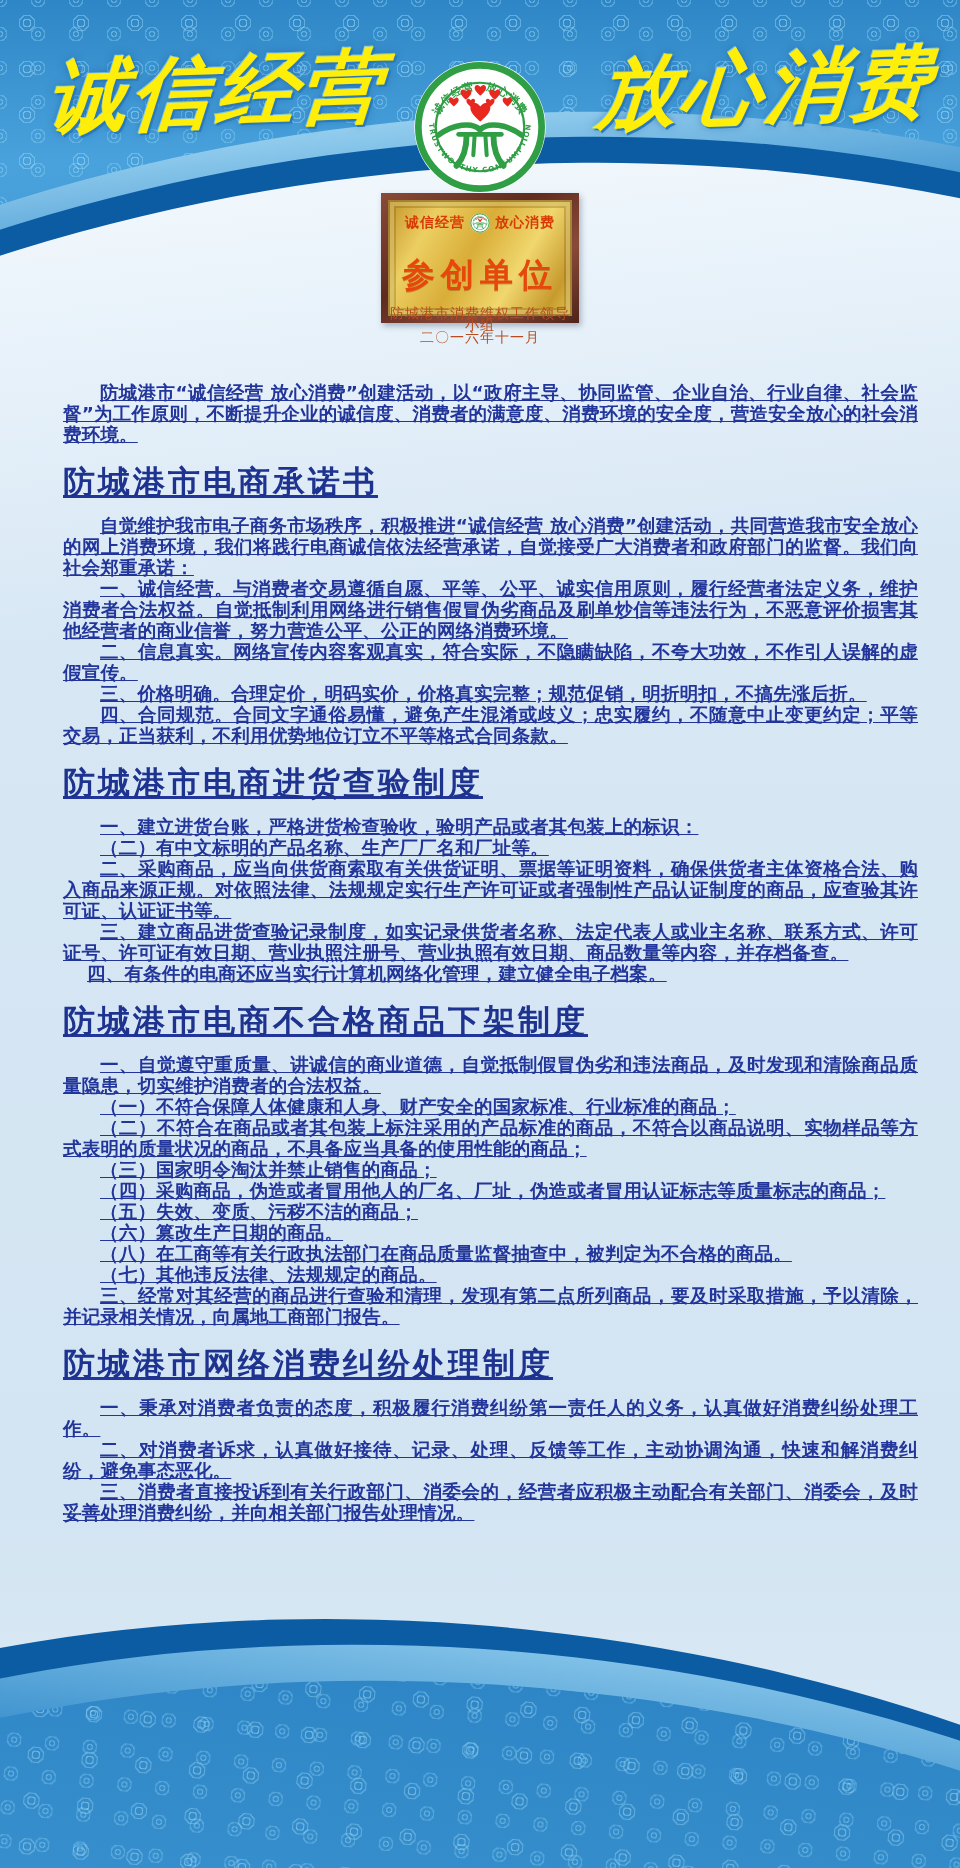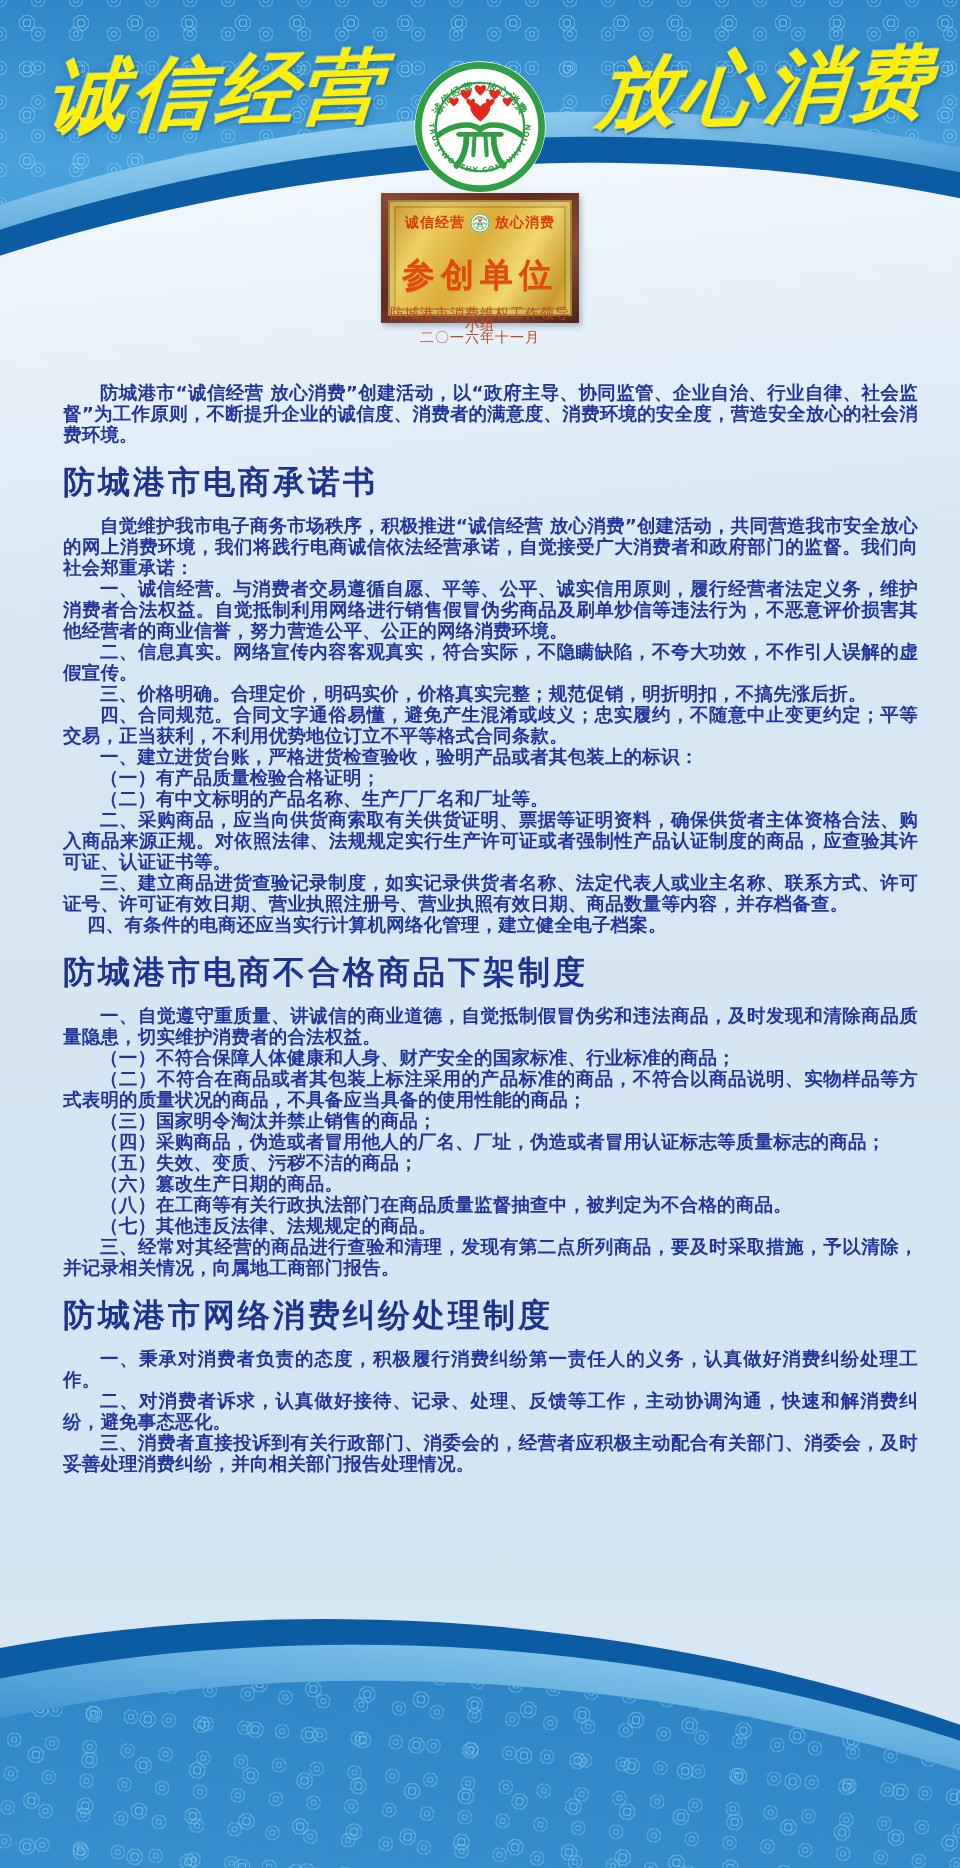--- a/index.html
+++ b/index.html
@@ -44,21 +44,21 @@
     position:absolute;inset:7px;
     background:linear-gradient(120deg,#c2922a 0%,#eccf62 22%,#d9ad38 45%,#f0d76e 68%,#c79a2e 88%,#e7c655 100%);
     box-shadow:inset 0 0 0 2px rgba(125,90,15,.55), inset 0 0 0 6px rgba(248,230,150,.4), inset 0 0 0 8px rgba(125,90,15,.3);
   }
   .plaque-top{display:flex;justify-content:center;align-items:center;gap:5px;margin-top:13px;color:#d93a05;font-weight:bold;font-size:14px;letter-spacing:1px;}
   .mini-logo{width:20px;height:20px;}
   .plaque-title{font-size:33px;font-weight:900;color:#e8470b;letter-spacing:6px;text-align:center;margin-top:20px;text-shadow:0 1px 0 rgba(120,60,0,.35);}
   .plaque-sub{font-size:14px;color:#b84c1e;text-align:center;letter-spacing:1px;line-height:12px;}
   .plaque-sub.first{margin-top:9px;}
   
-  .content{position:relative;z-index:2;padding:382px 42px 0 63px;color:#22359a;}
+  .content{position:relative;z-index:2;padding:382px 42px 0 63px;color:#22359a;text-decoration:underline;}
   .para{
     margin:0;font-size:18.5px;line-height:21px;font-weight:bold;
     text-align:justify;text-indent:2em;letter-spacing:0.2px;
   }
   .para.flush{text-indent:0;margin-left:24px;}
   .sec-title{
     margin:20px 0 16px 0;font-size:32px;line-height:34px;font-weight:bold;
     letter-spacing:3px;color:#1e338f;
   }
   
@@ -148,23 +148,23 @@
       <div class="paras">
           <p class="para">自觉维护我市电子商务市场秩序，积极推进“诚信经营 放心消费”创建活动，共同营造我市安全放心的网上消费环境，我们将践行电商诚信依法经营承诺，自觉接受广大消费者和政府部门的监督。我们向社会郑重承诺：</p>
           <p class="para">一、诚信经营。与消费者交易遵循自愿、平等、公平、诚实信用原则，履行经营者法定义务，维护消费者合法权益。自觉抵制利用网络进行销售假冒伪劣商品及刷单炒信等违法行为，不恶意评价损害其他经营者的商业信誉，努力营造公平、公正的网络消费环境。</p>
           <p class="para">二、信息真实。网络宣传内容客观真实，符合实际，不隐瞒缺陷，不夸大功效，不作引人误解的虚假宣传。</p>
           <p class="para">三、价格明确。合理定价，明码实价，价格真实完整；规范促销，明折明扣，不搞先涨后折。</p>
           <p class="para">四、合同规范。合同文字通俗易懂，避免产生混淆或歧义；忠实履约，不随意中止变更约定；平等交易，正当获利，不利用优势地位订立不平等格式合同条款。</p>
         </div>
     </section>
 
     <section class="sec">
+      <h2 class="sec-title">防城港市电商进货查验制度</h2>
       <div class="paras">
           <p class="para">一、建立进货台账，严格进货检查验收，验明产品或者其包装上的标识：</p>
-          <p class="para">（一）有产品质量检验合格证明；</p>
           <p class="para">（二）有中文标明的产品名称、生产厂厂名和厂址等。</p>
           <p class="para">二、采购商品，应当向供货商索取有关供货证明、票据等证明资料，确保供货者主体资格合法、购入商品来源正规。对依照法律、法规规定实行生产许可证或者强制性产品认证制度的商品，应查验其许可证、认证证书等。</p>
           <p class="para">三、建立商品进货查验记录制度，如实记录供货者名称、法定代表人或业主名称、联系方式、许可证号、许可证有效日期、营业执照注册号、营业执照有效日期、商品数量等内容，并存档备查。</p>
           <p class="para flush">四、有条件的电商还应当实行计算机网络化管理，建立健全电子档案。</p>
         </div>
     </section>
 
     <section class="sec">
       <h2 class="sec-title">防城港市电商不合格商品下架制度</h2>
       <div class="paras">

